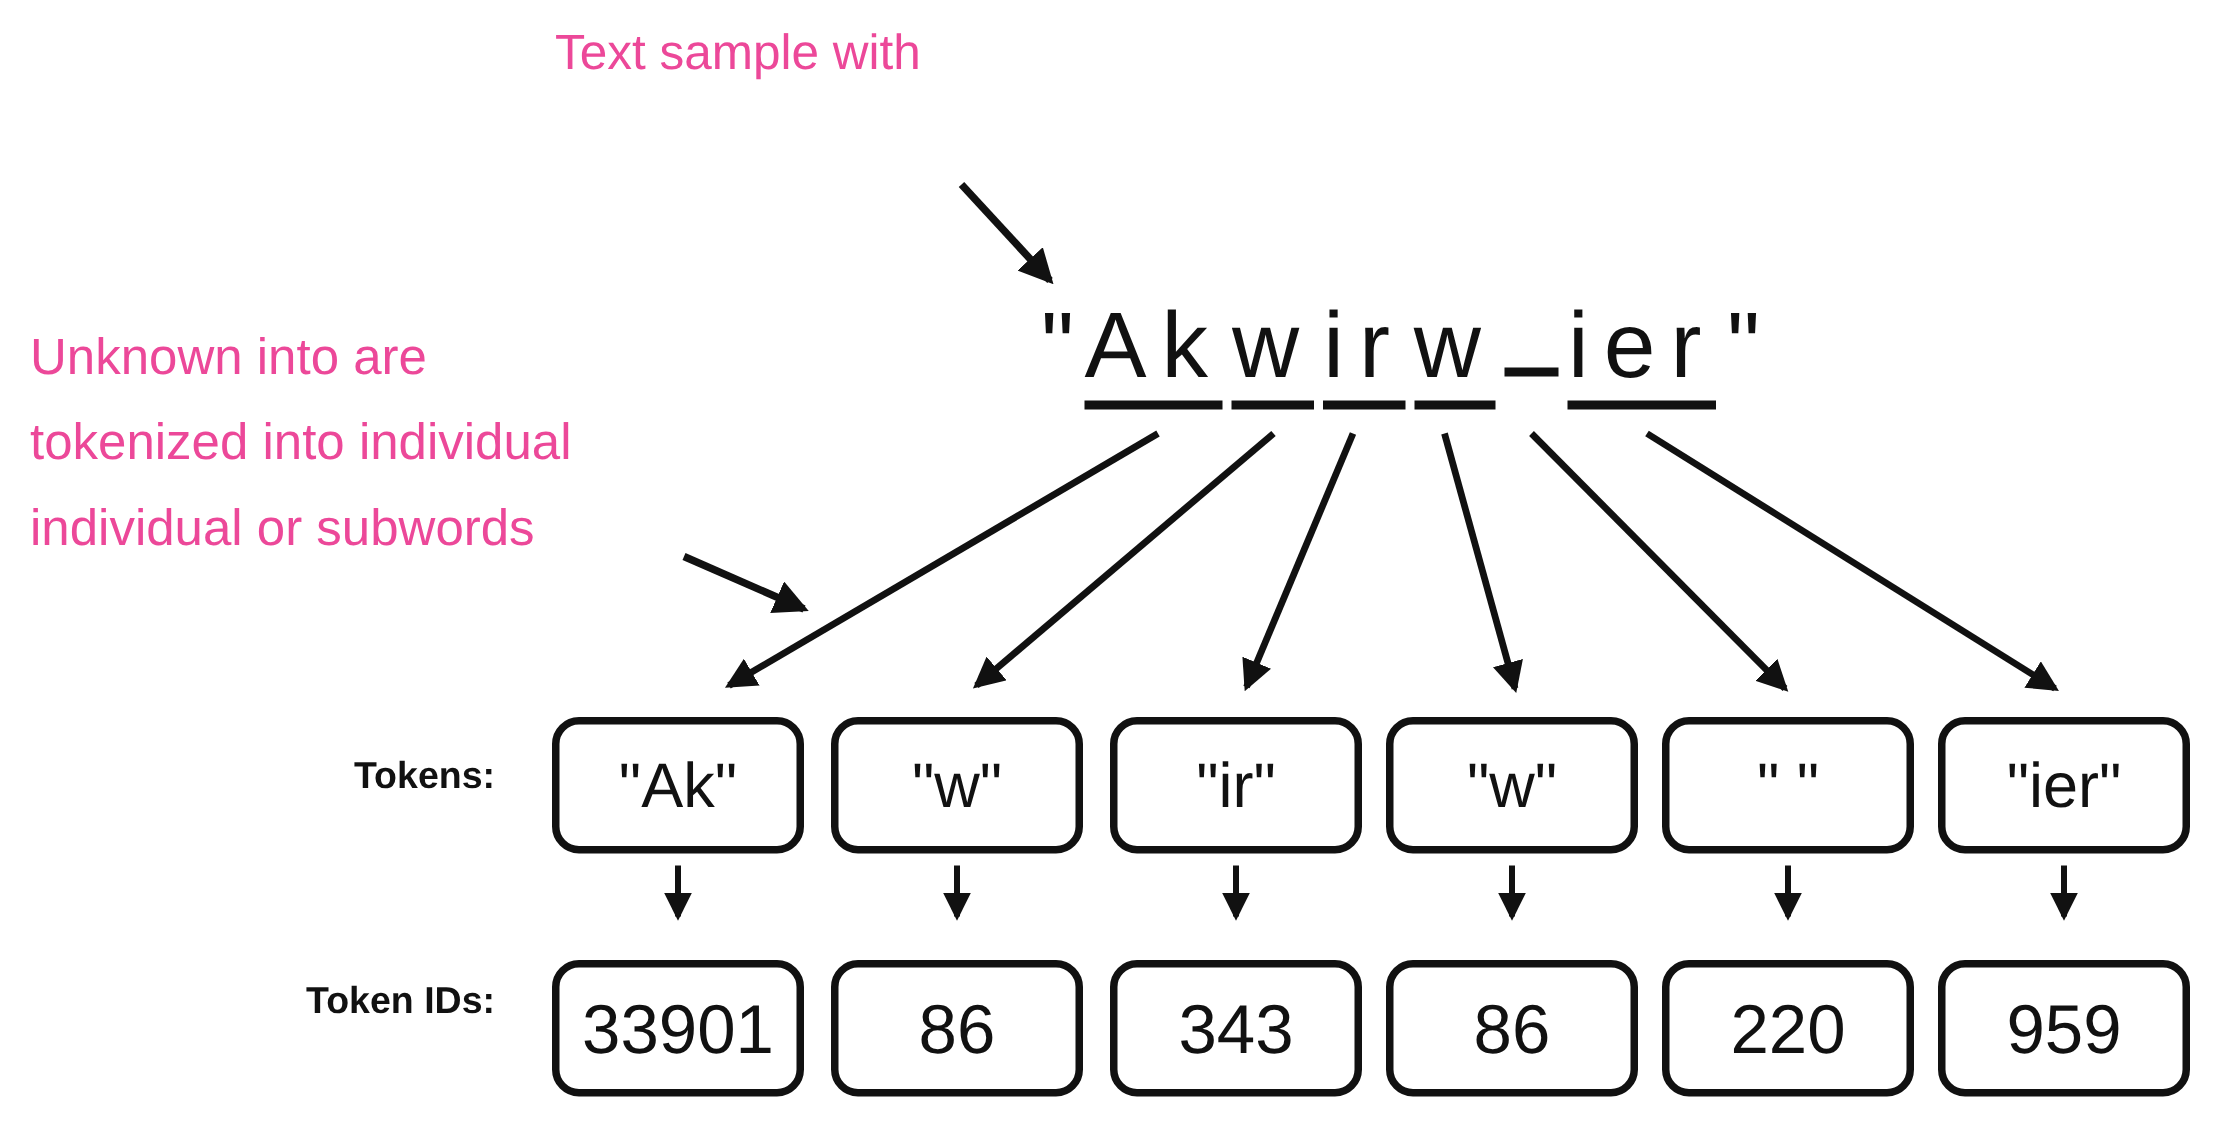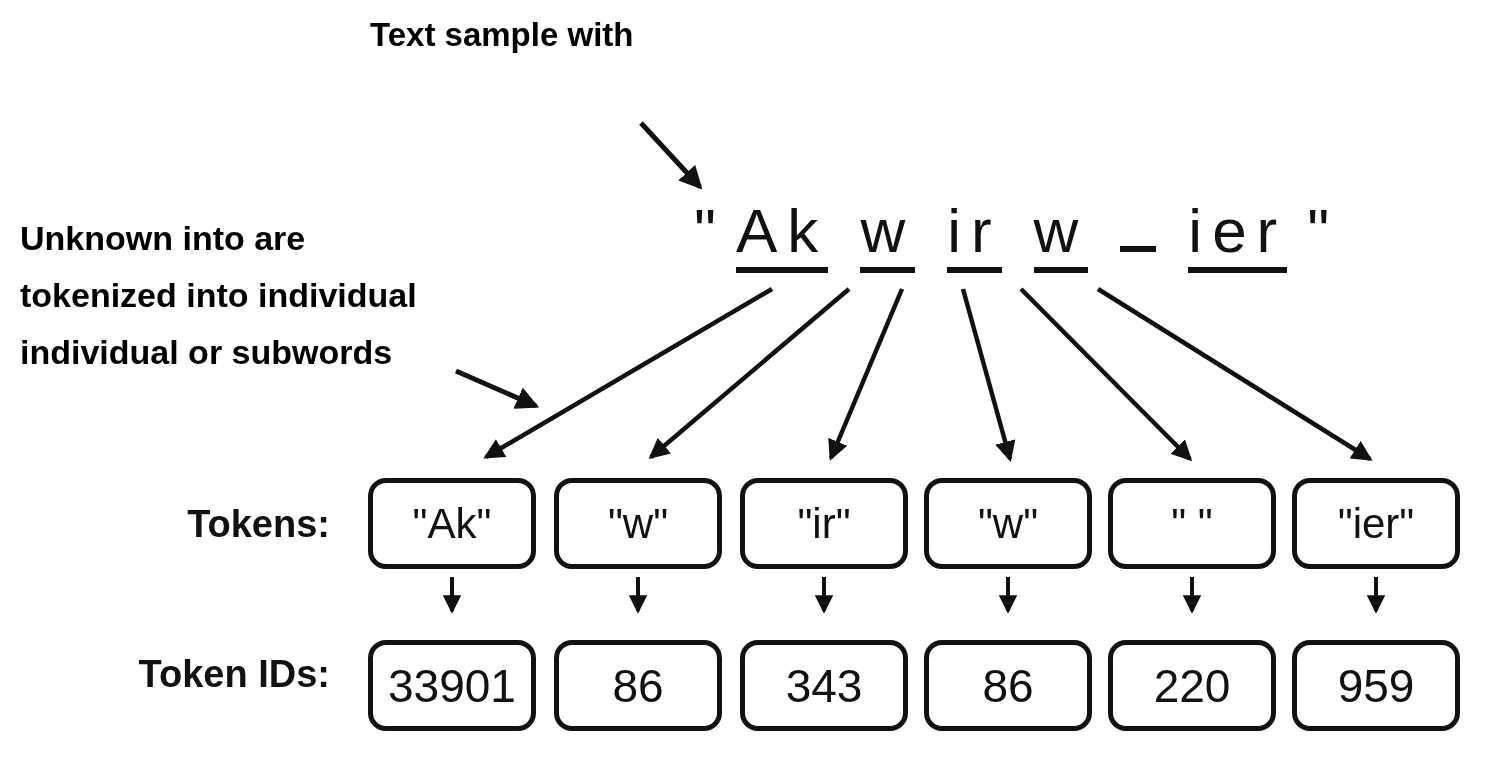--- a/index.html
+++ b/index.html
@@ -8,24 +8,24 @@
     width: 1488px;
     height: 760px;
     background: #ffffff;
     font-family: "Liberation Sans", sans-serif;
     color: #111111;
     overflow: hidden;
   }
   
   .caption {
     position: absolute;
-    font-weight: bold;
+    font-weight: normal;
     font-size: 33px;
     line-height: 57px;
-    color: #000000;
+    color: #ec4899;
     letter-spacing: 0px;
     white-space: nowrap;
   }
   .top-caption  { left: 370px; top: 6px; }
   .left-caption { left: 20px;  top: 210px; font-size: 34px; }
   
   .sample {
     position: absolute;
     left: 690px;
     top: 200px;
@@ -33,30 +33,30 @@
     letter-spacing: 10px;
     white-space: nowrap;
     color: #111111;
     line-height: 1;
   }
   .sample .q { letter-spacing: 0; padding: 0 4px; }
   .seg {
     display: inline-block;
     border-bottom: 6px solid #111111;
     padding-bottom: 5px;
-    margin: 0 16px;
+    margin: 0 3px;
   }
   .seg-space { min-width: 36px; }
   
   .row-label {
     position: absolute;
     width: 270px;
     text-align: right;
     font-weight: bold;
-    font-size: 38px;
+    font-size: 25px;
     color: #111111;
     white-space: nowrap;
   }
   .tokens-label { left: 60px; top: 503px; }
   .ids-label    { left: 60px; top: 653px; }
   
   .box {
     position: absolute;
     width: 168px;
     height: 91px;

